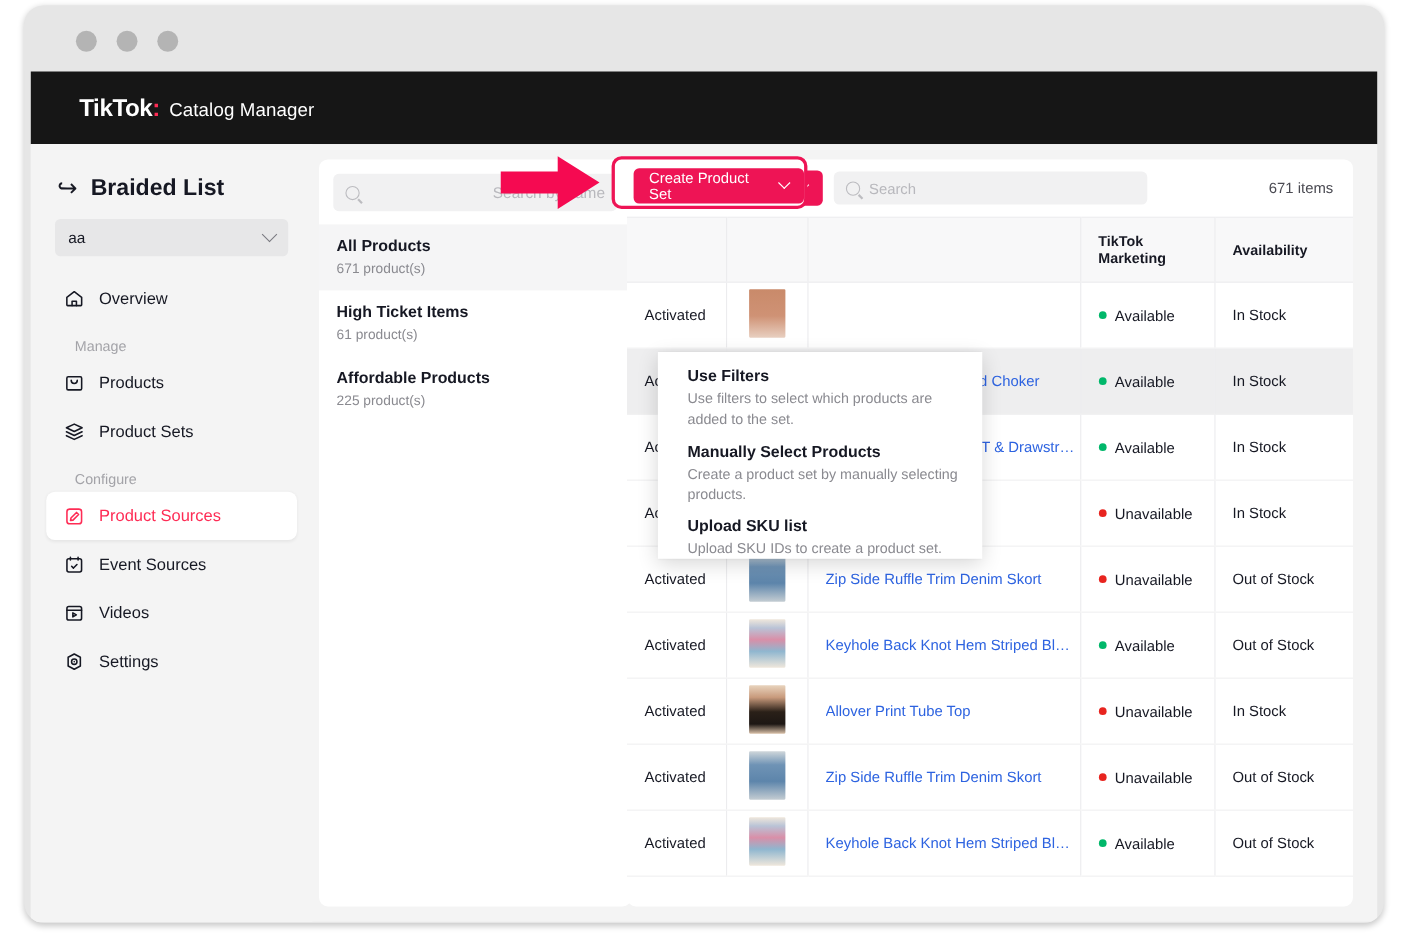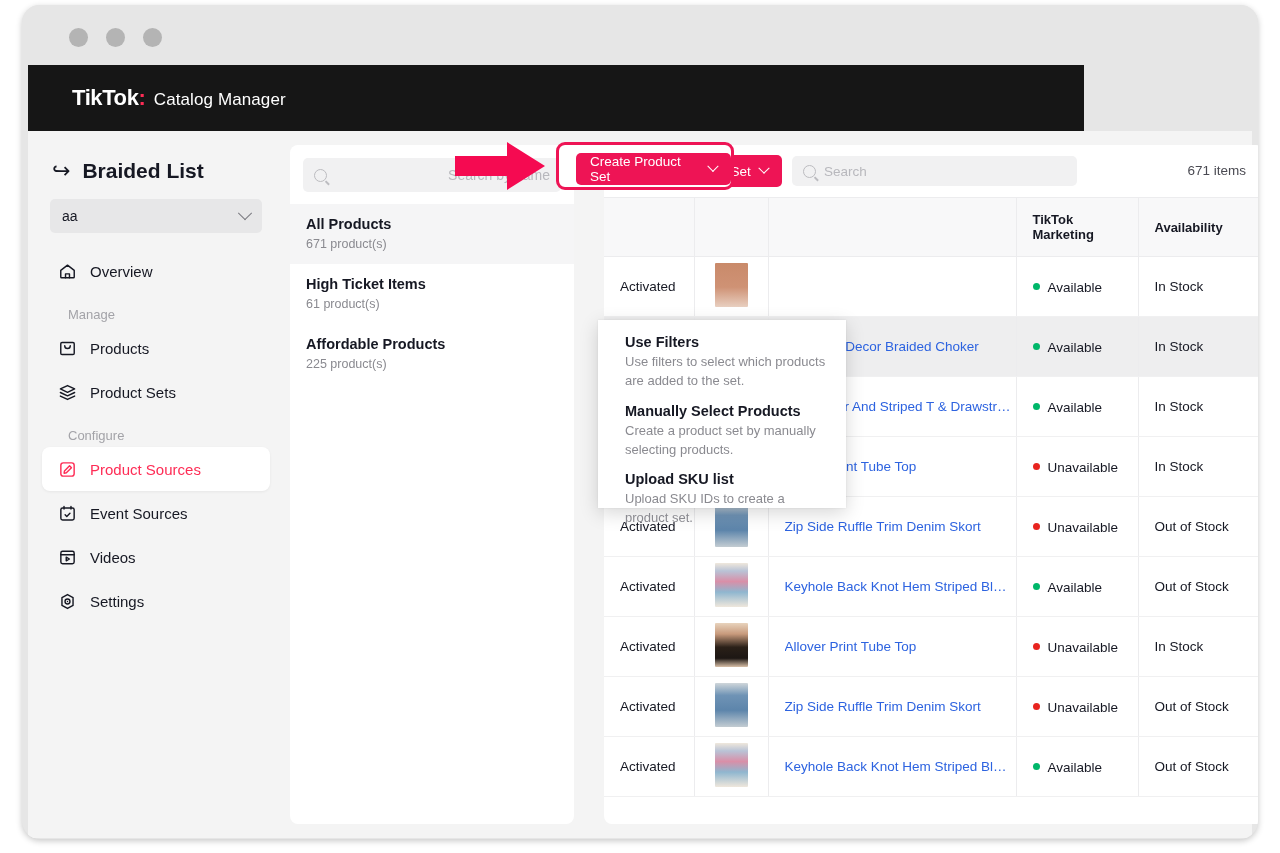--- a/index.html
+++ b/index.html
@@ -30,21 +30,21 @@
     width: 19px; height: 19px; border-radius: 50%;
     background: #b4b4b4;
   }
   .dot.d1 { left: 47px; }
   .dot.d2 { left: 84px; }
   .dot.d3 { left: 121px; }
 
   
   #app-header {
     position: absolute; left: 6px; top: 60px;
-    width: 1056px; height: 66px;
+    width: 1224px; height: 66px;
     background: #161616;
   }
   #brand {
     position: absolute; left: 44px; top: 20px;
     display: flex; align-items: baseline;
     white-space: nowrap;
   }
   #brand .tiktok-word {
     font-size: 22px; font-weight: bold; color: #ffffff;
     letter-spacing: -0.4px;
@@ -141,21 +141,21 @@
   #set-search .ph { font-size: 14px; color: #b8b8bd; }
 
   .set-item { padding: 12px 16px 13px 16px; cursor: pointer; }
   .set-item.selected { background: #f5f5f6; }
   .set-item .nm { font-size: 14.5px; font-weight: bold; color: #161823; }
   .set-item .ct { font-size: 12.5px; color: #8a8a90; margin-top: 5px; }
   #set-list { margin-top: 12px; }
 
   
   #main-card {
-    position: absolute; left: 576px; top: 14px;
+    position: absolute; left: 542px; top: 14px;
     width: 660px; height: 679px;
     background: #ffffff; border-radius: 8px;
     overflow: hidden;
   }
   #main-toolbar {
     height: 52px; position: relative;
     display: flex; align-items: center; padding: 0 0 0 0;
   }
   #create-set-btn {
     position: absolute; left: 18px; top: 10px;
@@ -249,21 +249,21 @@
   }
   #arrow-annot {
     position: absolute; left: 455px; top: 140px;
     width: 92px; height: 52px; z-index: 41;
   }
 
   
   #dropdown-menu {
     position: absolute;
     left: 570px; top: 189px;
-    width: 248px; height: 188px;
+    width: 295px; height: 188px;
     background: #ffffff;
     box-shadow: 0 5px 18px rgba(0,0,0,0.16), 0 0 2px rgba(0,0,0,0.08);
     z-index: 35;
     padding: 14px 0 0 0;
   }
   .menu-item { padding: 0 20px 0 27px; margin-bottom: 12px; cursor: pointer; }
   .menu-item .mtitle {
     font-size: 14.5px; font-weight: bold; color: #161823; margin-bottom: 3px;
   }
   .menu-item .mdesc {

